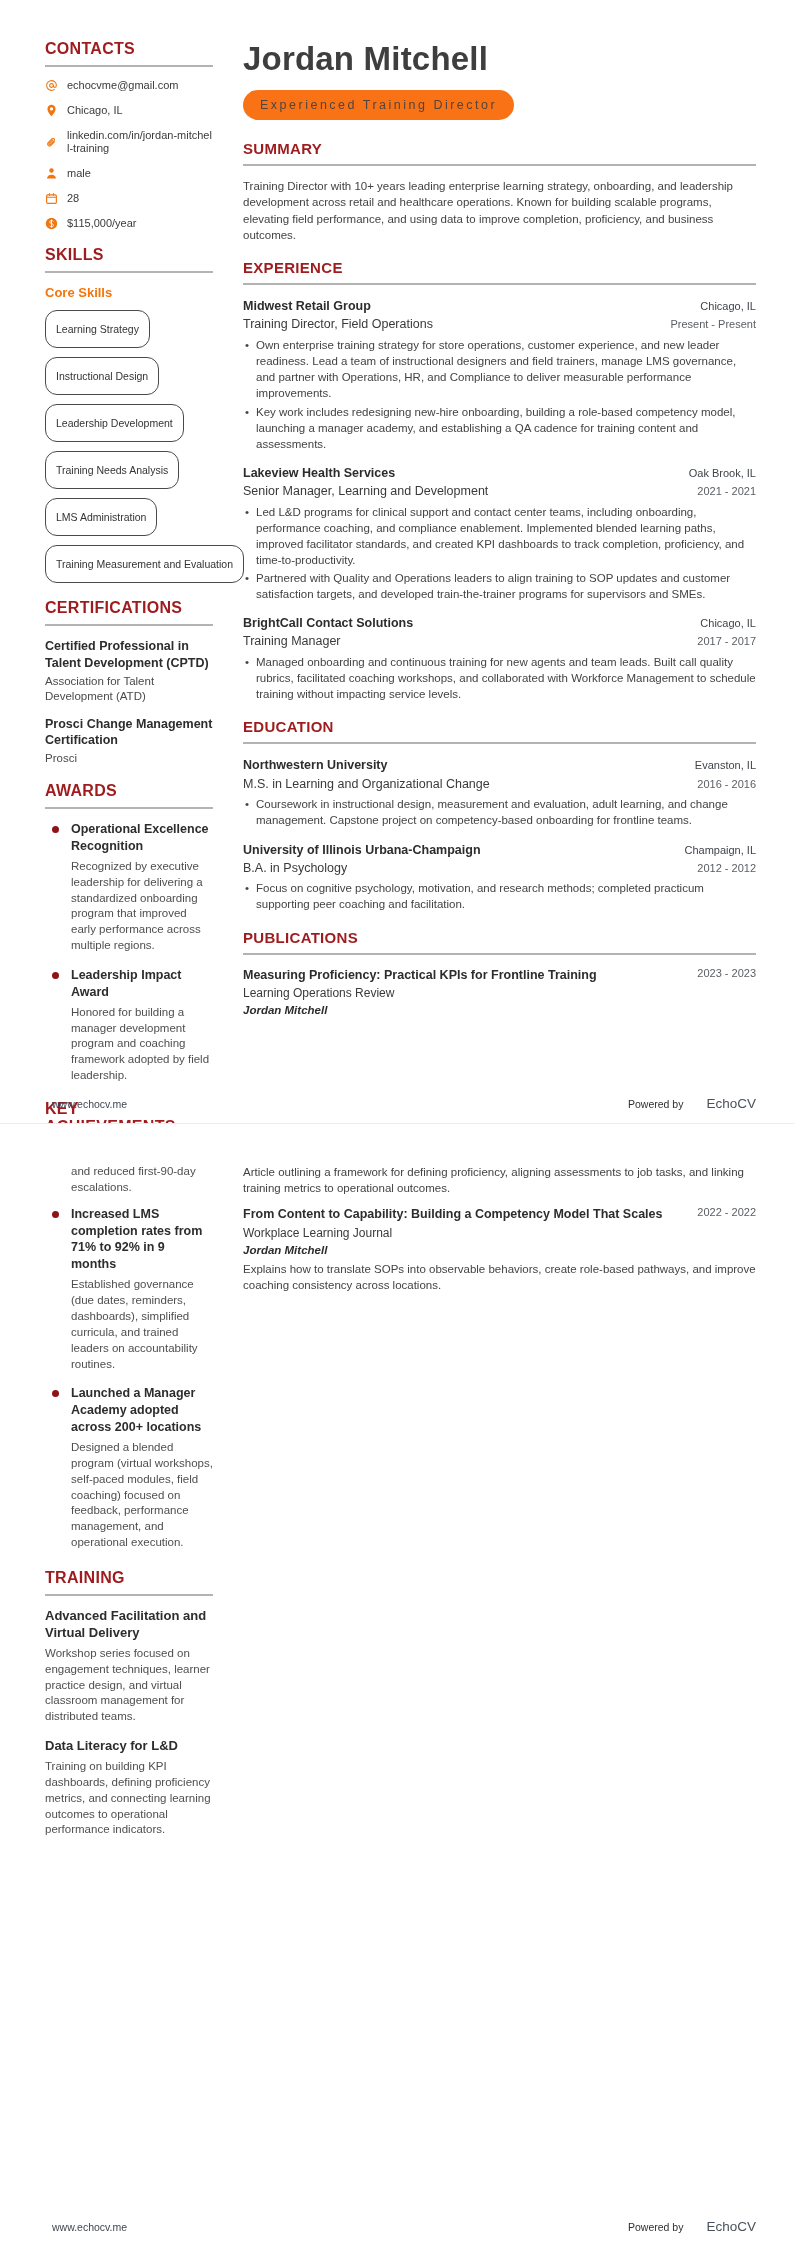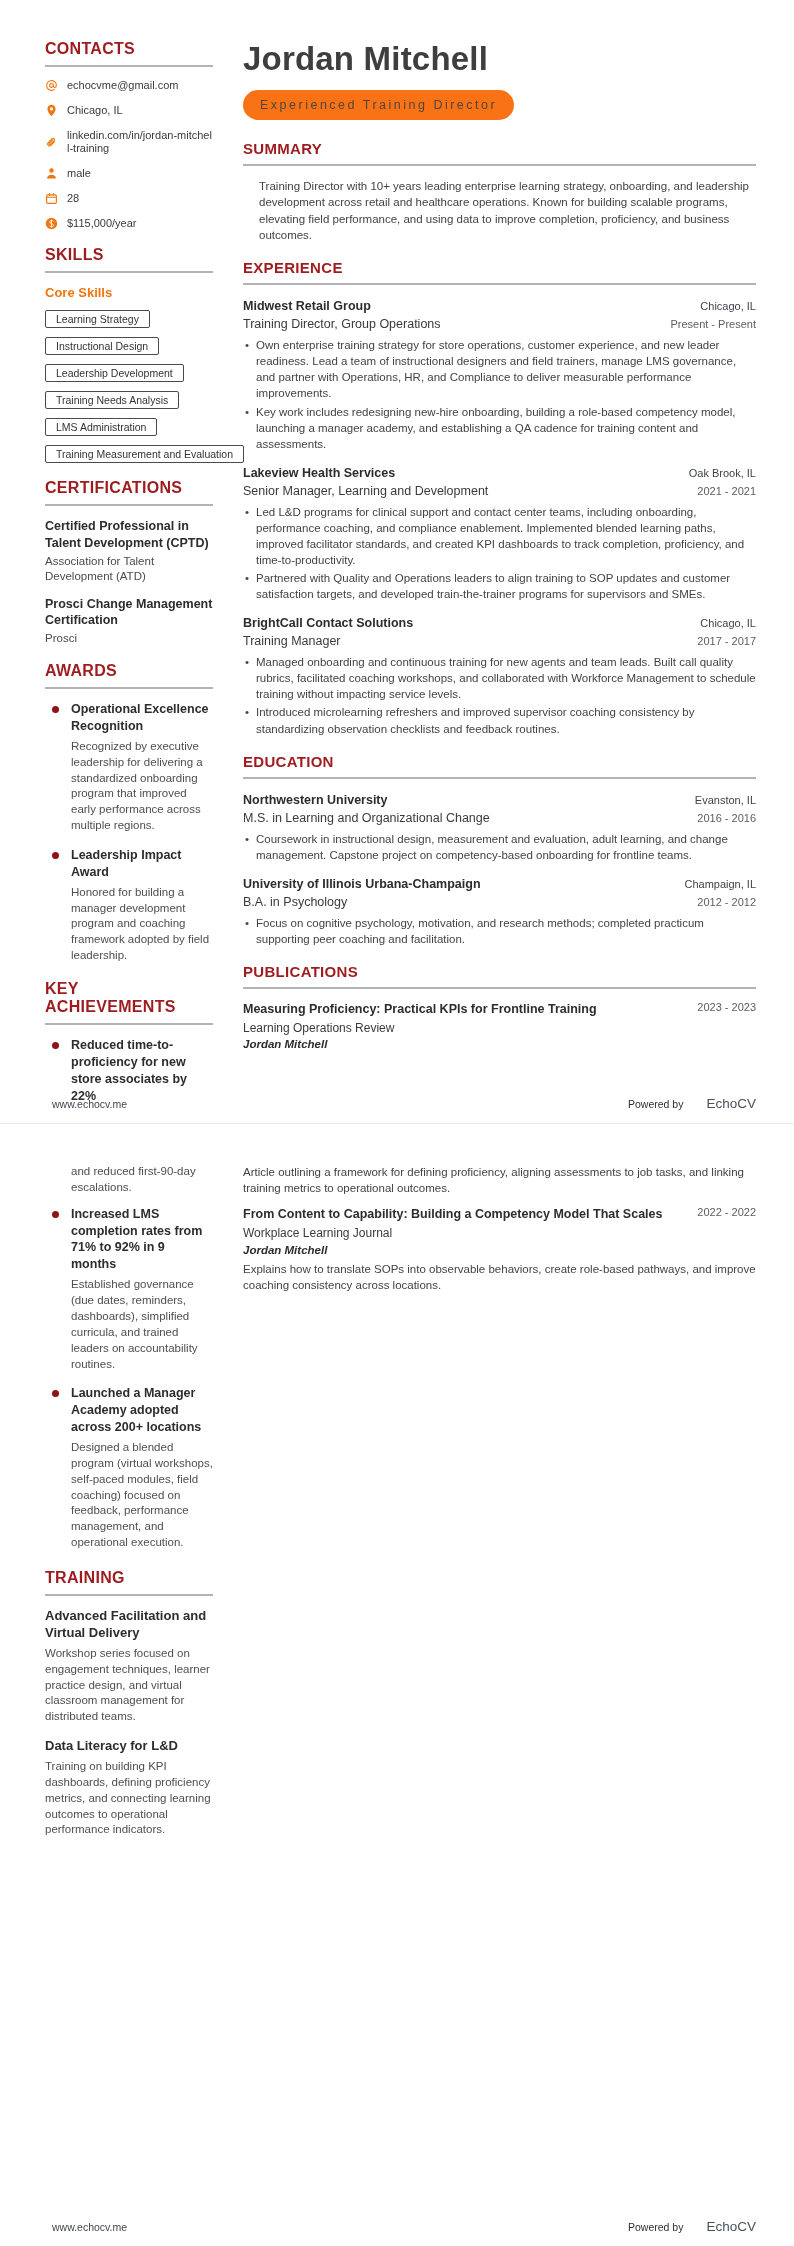--- a/index.html
+++ b/index.html
@@ -42,23 +42,23 @@
   
   .contact-item { display:flex; align-items:center; margin-bottom:11px; }
   .cicon { width:13px; height:13px; flex:none; margin-right:9px; display:inline-block; }
   .cicon svg { width:13px; height:13px; display:block; }
   .contact-text { font-size:11px; color:#3a3a3a; line-height:1.25; word-break:break-all; }
 
   
   .skills-group { color:#f2750d; font-weight:bold; font-size:13px; margin-bottom:10px; }
   .chip {
     display:block; width:max-content;
-    border:1px solid #4a4a4a; border-radius:2px;
+    border:1px solid #4a4a4a; border-radius:12px;
     font-size:10.5px; color:#333;
-    padding:2px 10px; margin-bottom:9px; white-space:nowrap;
+    padding:12px 10px; margin-bottom:9px; white-space:nowrap;
   }
 
   
   .cert { margin-bottom:12px; }
   .cert-name { font-size:12.5px; font-weight:bold; color:#2d2d2d; line-height:1.3; margin-bottom:3px; }
   .cert-issuer { font-size:11.5px; color:#4a4a4a; line-height:1.3; }
 
   
   .ach { display:flex; margin-bottom:13px; }
   .dot { width:7px; height:7px; border-radius:50%; background:#8f1418; flex:none; margin:5px 12px 0 7px; }
@@ -66,21 +66,21 @@
   .ach-title { font-size:12.5px; font-weight:bold; color:#2d2d2d; line-height:1.35; margin-bottom:4px; }
   .ach-desc { font-size:11.5px; color:#4f4f4f; line-height:1.38; }
   .ach-cont { padding-left:26px; font-size:11.5px; color:#4f4f4f; line-height:1.38; margin-bottom:10px; }
 
   
   .train { margin-bottom:13px; }
   .train-title { font-size:13px; font-weight:bold; color:#2d2d2d; line-height:1.3; margin-bottom:4px; }
   .train-desc { font-size:11.5px; color:#4f4f4f; line-height:1.38; }
 
   
-  .summary-text { font-size:11.5px; color:#434343; line-height:1.42;margin-left:16px; }
+  .summary-text { font-size:11.5px; color:#434343; line-height:1.42; }
 
   
   .entry { margin-bottom:12px; }
   .entry-row { display:flex; justify-content:space-between; align-items:baseline; }
   .entry-company { font-size:12.5px; font-weight:bold; color:#2d2d2d; line-height:1.45; }
   .entry-loc { font-size:11px; color:#3f444a; white-space:nowrap; margin-left:12px; }
   .entry-role { font-size:12.5px; color:#3a3a3a; line-height:1.5; }
   .entry-dates { font-size:11px; color:#5a5e63; white-space:nowrap; margin-left:12px; }
   ul.bullets { list-style:none; margin-top:3px; }
   ul.bullets li {
@@ -249,21 +249,21 @@
       <div class="sec">
         <div class="sec-title">EXPERIENCE</div>
         <div class="rule"></div>
 
         <div class="entry">
           <div class="entry-row">
             <div class="entry-company">Midwest Retail Group</div>
             <div class="entry-loc">Chicago, IL</div>
           </div>
           <div class="entry-row">
-            <div class="entry-role">Training Director, Group Operations</div>
+            <div class="entry-role">Training Director, Field Operations</div>
             <div class="entry-dates">Present - Present</div>
           </div>
           <ul class="bullets">
             <li>Own enterprise training strategy for store operations, customer experience, and new leader readiness. Lead a team of instructional designers and field trainers, manage LMS governance, and partner with Operations, HR, and Compliance to deliver measurable performance improvements.</li>
             <li>Key work includes redesigning new-hire onboarding, building a role-based competency model, launching a manager academy, and establishing a QA cadence for training content and assessments.</li>
           </ul>
         </div>
 
         <div class="entry">
           <div class="entry-row">
@@ -284,21 +284,20 @@
           <div class="entry-row">
             <div class="entry-company">BrightCall Contact Solutions</div>
             <div class="entry-loc">Chicago, IL</div>
           </div>
           <div class="entry-row">
             <div class="entry-role">Training Manager</div>
             <div class="entry-dates">2017 - 2017</div>
           </div>
           <ul class="bullets">
             <li>Managed onboarding and continuous training for new agents and team leads. Built call quality rubrics, facilitated coaching workshops, and collaborated with Workforce Management to schedule training without impacting service levels.</li>
-            <li>Introduced microlearning refreshers and improved supervisor coaching consistency by standardizing observation checklists and feedback routines.</li>
           </ul>
         </div>
       </div>
 
       <div class="sec">
         <div class="sec-title">EDUCATION</div>
         <div class="rule"></div>
 
         <div class="entry">
           <div class="entry-row">

